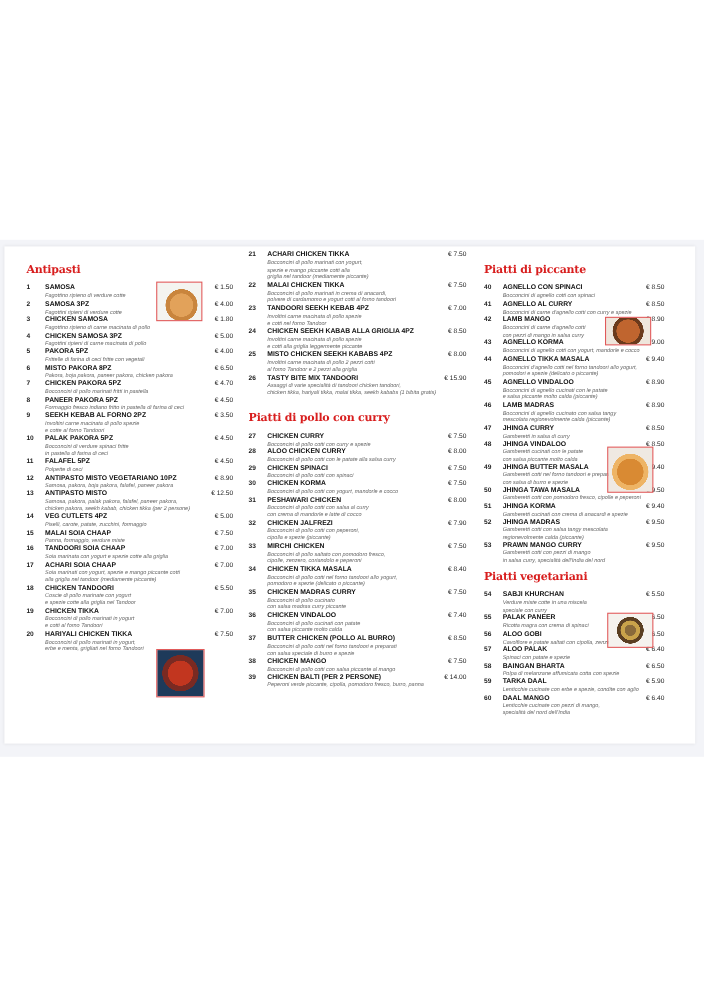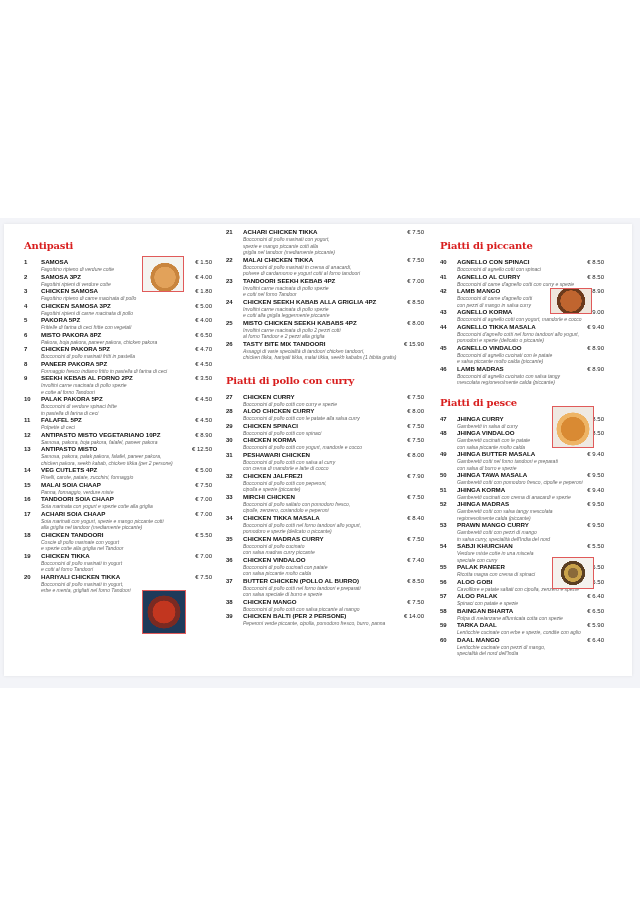--- a/index.html
+++ b/index.html
@@ -356,21 +356,20 @@
           <span class="price">€ 8.90</span>
         </div>
         <div class="item">
           <span class="num">46</span>
           <div class="name">LAMB MADRAS</div>
           <div class="desc">Bocconcini di agnello cucinato con salsa tangy</div>
           <div class="desc">mescolata regionevolmente calda (piccante)</div>
           <span class="price">€ 8.90</span>
         </div>
       </div>
-    <div class="sec-title" style="margin-top:9px;">Piatti di pesce</div>
     <div id="c2s1">
         <div class="item">
           <span class="num">47</span>
           <div class="name">JHINGA CURRY</div>
           <div class="desc">Gamberetti in salsa di curry</div>
           <span class="price">€ 8.50</span>
         </div>
         <div class="item">
           <span class="num">48</span>
           <div class="name">JHINGA VINDALOO</div>
@@ -405,20 +404,21 @@
           <span class="price">€ 9.50</span>
         </div>
         <div class="item">
           <span class="num">53</span>
           <div class="name">PRAWN MANGO CURRY</div>
           <div class="desc">Gamberetti cotti con pezzi di mango</div>
           <div class="desc">in salsa curry, specialità dell'India del nord</div>
           <span class="price">€ 9.50</span>
         </div>
       </div>
+    <div class="sec-title" style="margin-top:4px;">Piatti vegetariani</div>
     <div id="c2s2">
         <div class="item">
           <span class="num">54</span>
           <div class="name">SABJI KHURCHAN</div>
           <div class="desc">Verdure miste cotte in una miscela</div>
           <div class="desc">speciale con curry</div>
           <span class="price">€ 5.50</span>
         </div>
         <div class="item">
           <span class="num">55</span>

